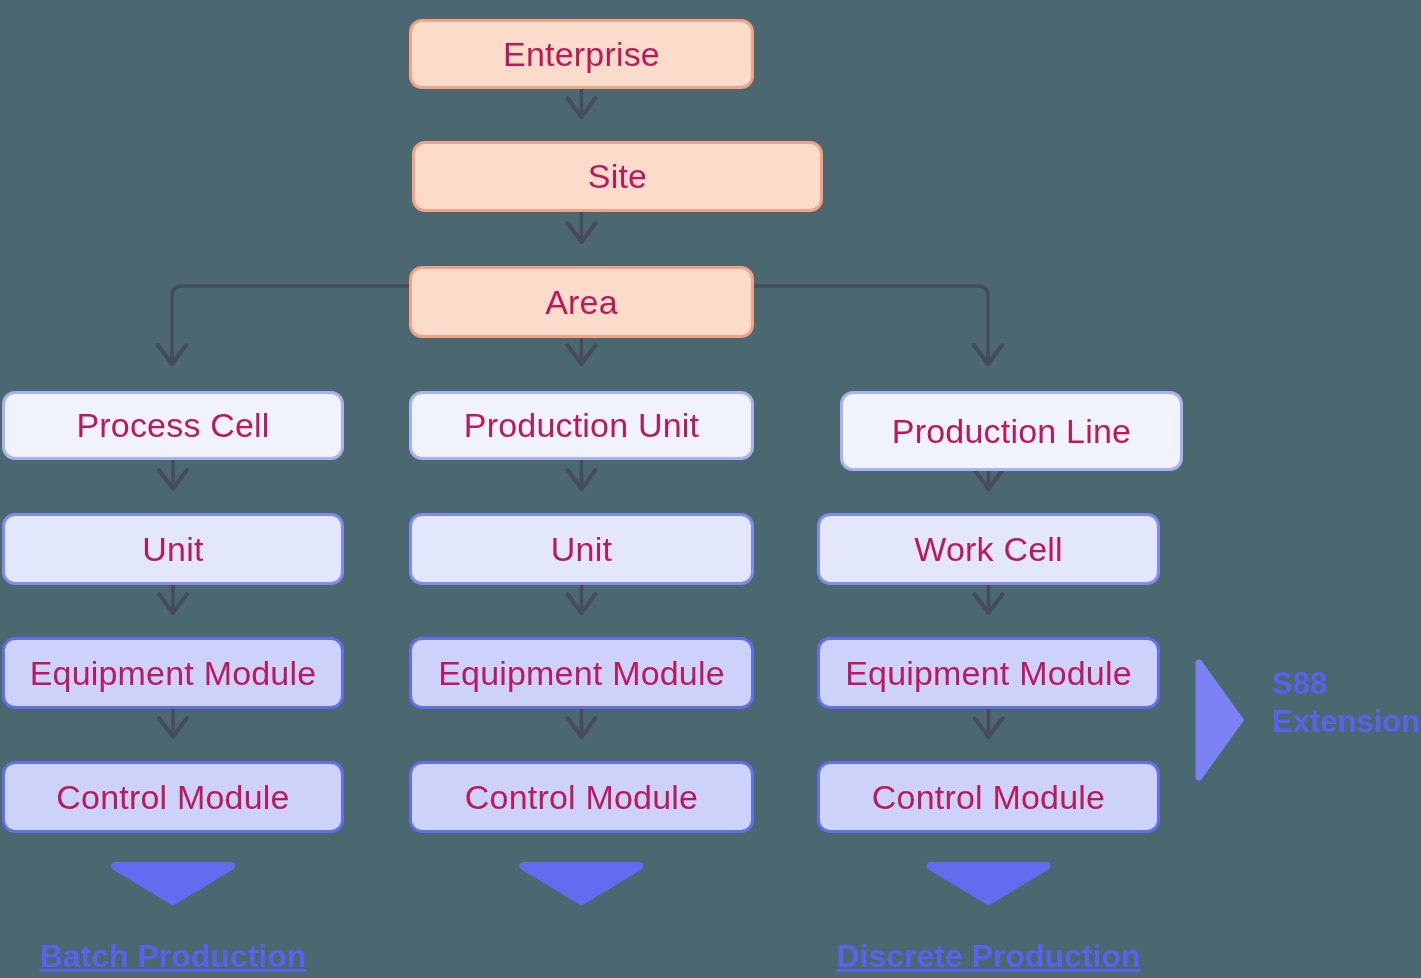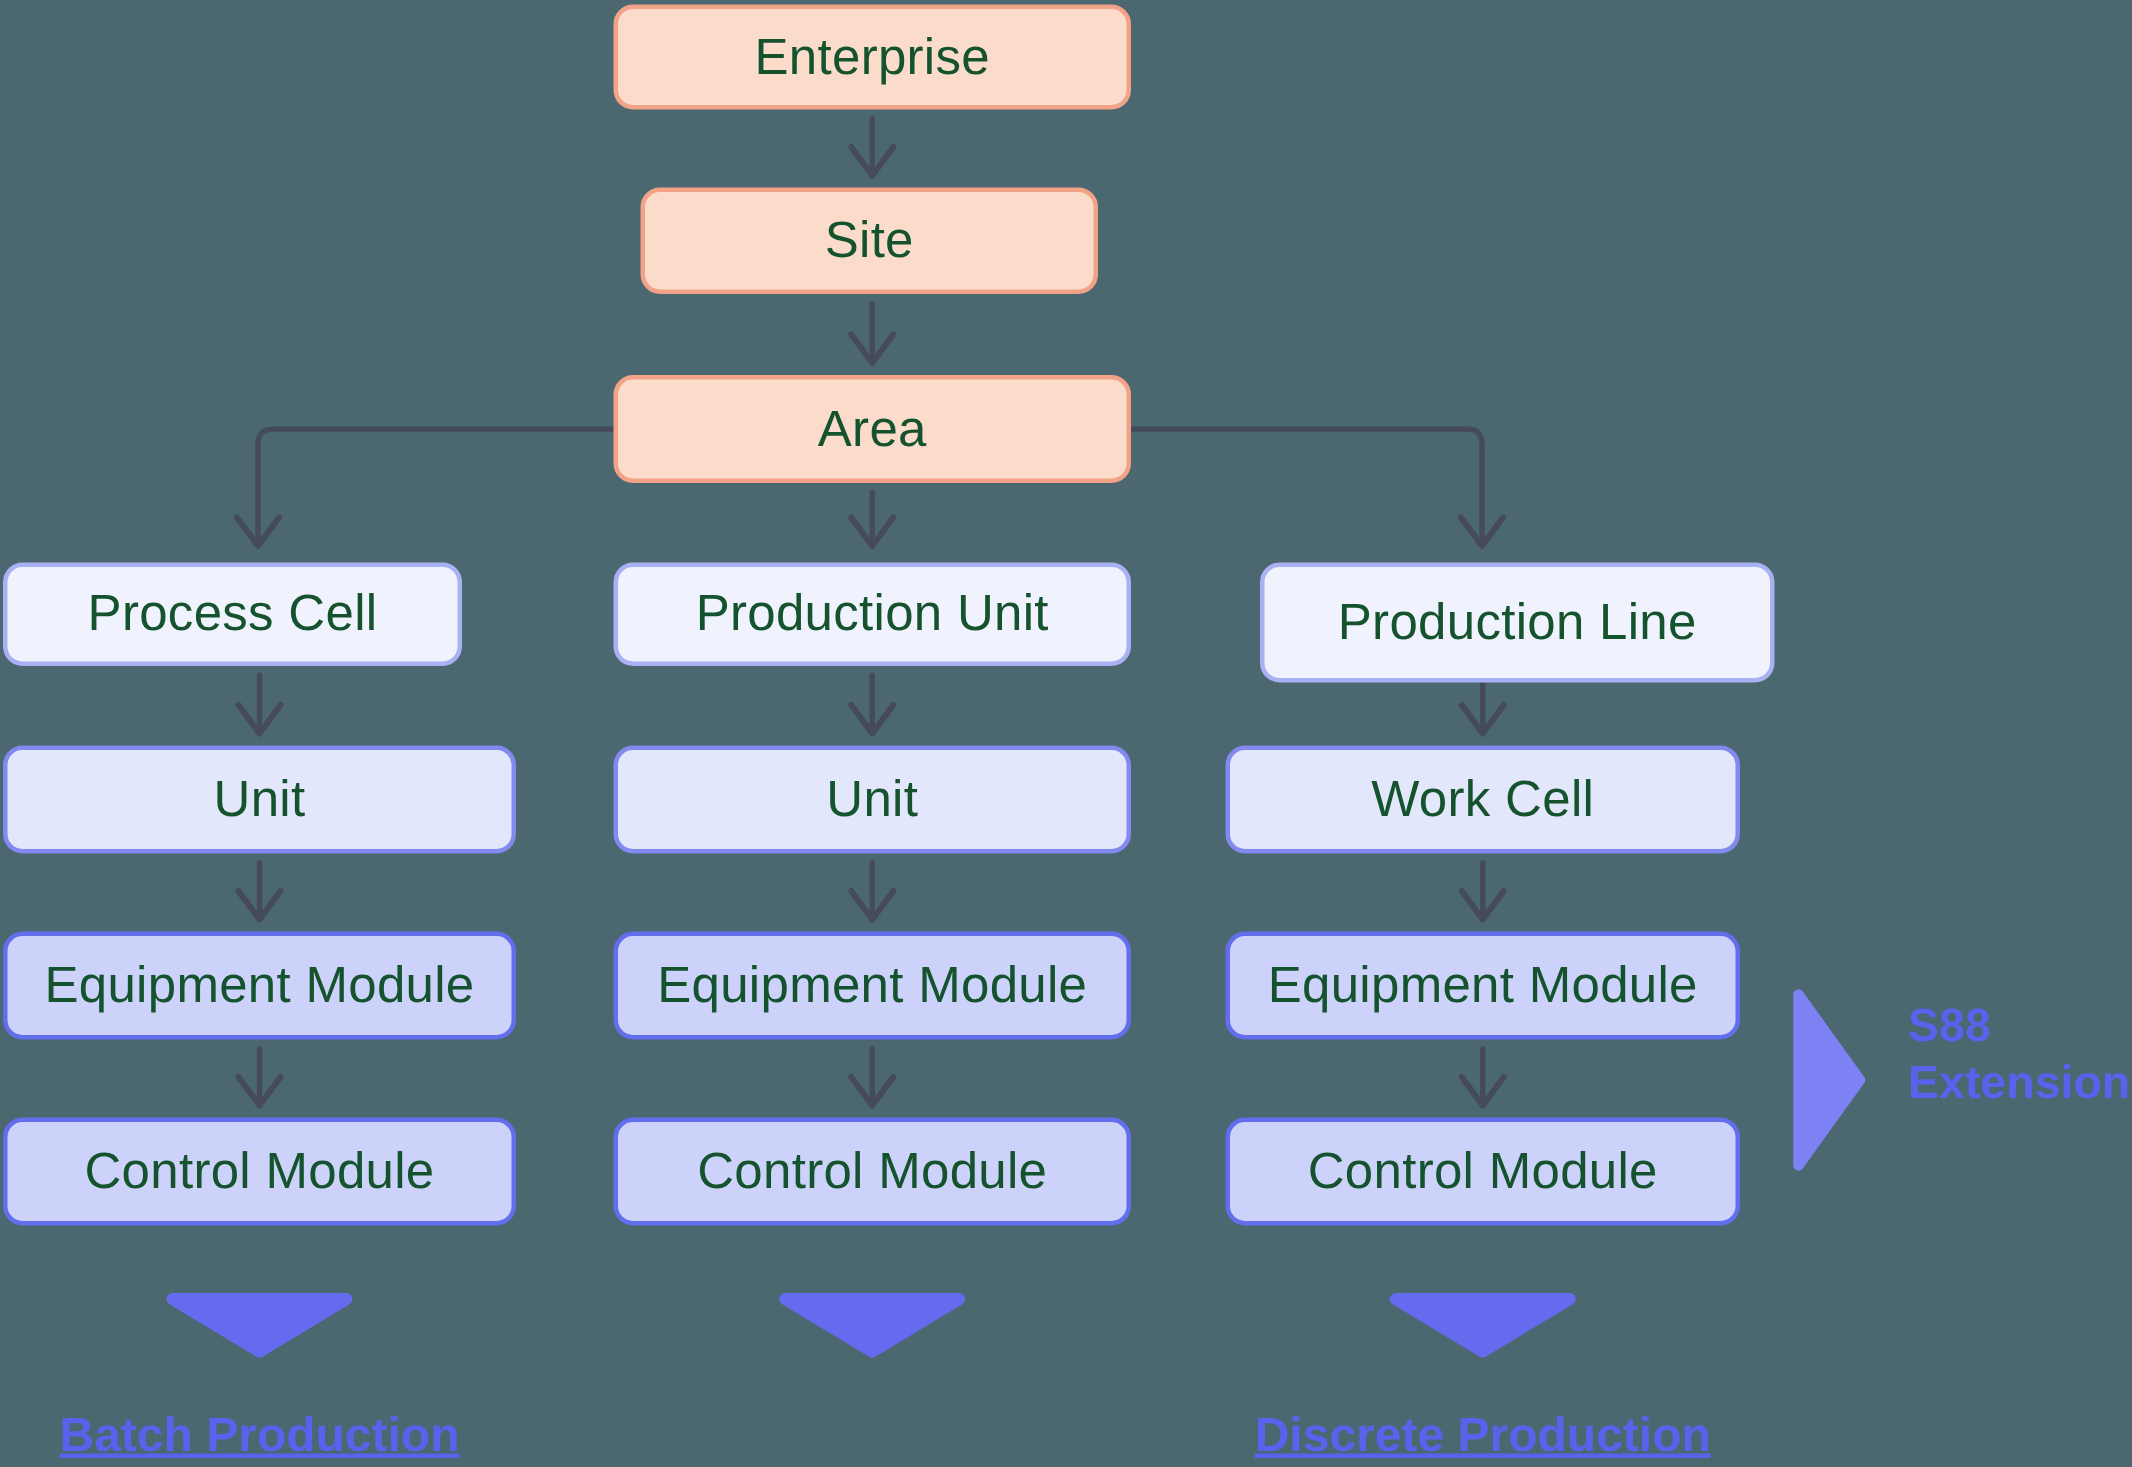--- a/index.html
+++ b/index.html
@@ -27,23 +27,24 @@
   }
   .box {
     position: absolute;
     box-sizing: border-box;
     border-radius: 13px;
     display: flex;
     align-items: center;
     justify-content: center;
     font-size: 34px;
     font-weight: 500;
-    color: #14532d;
+    color: #be185d;
     letter-spacing: 0.2px;
     white-space: nowrap;
+    margin-top: 16px;
   }
   .tier-top {
     background: #FBDCCB;
     border: 3px solid #F2A287;
   }
   .tier-1 {
     background: #F0F2FD;
     border: 3px solid #A9B1F2;
   }
   .tier-2 {
@@ -110,24 +111,24 @@
 
     <g stroke-linejoin="round">
       <path d="M115 866 L231 866 L173 901 Z" fill="#646BEF" stroke="#646BEF" stroke-width="8"></path>
       <path d="M523.5 866 L639.5 866 L581.5 901 Z" fill="#646BEF" stroke="#646BEF" stroke-width="8"></path>
       <path d="M930.5 866 L1046.5 866 L988.5 901 Z" fill="#646BEF" stroke="#646BEF" stroke-width="8"></path>
       <path d="M1199 663 L1240 720 L1199 777 Z" fill="#7C82F3" stroke="#7C82F3" stroke-width="7"></path>
     </g>
   </svg>
 
   <div class="box tier-top" style="left:409px; top:3px;   width:345px; height:70px;">Enterprise</div>
-  <div class="box tier-top" style="left:427px; top:125px; width:305px; height:71px;">Site</div>
+  <div class="box tier-top" style="left:412px; top:125px; width:411px; height:71px;">Site</div>
   <div class="box tier-top" style="left:409px; top:250px; width:345px; height:72px;">Area</div>
 
-  <div class="box tier-1" style="left:2px; top:375px; width:306px; height:69px;">Process Cell</div>
+  <div class="box tier-1" style="left:2px; top:375px; width:342px; height:69px;">Process Cell</div>
   <div class="box tier-2" style="left:2px; top:497px; width:342px; height:72px;">Unit</div>
   <div class="box tier-3" style="left:2px; top:621px; width:342px; height:72px;">Equipment Module</div>
   <div class="box tier-3" style="left:2px; top:745px; width:342px; height:72px;">Control Module</div>
 
   <div class="box tier-1" style="left:409px; top:375px; width:345px; height:69px;">Production Unit</div>
   <div class="box tier-2" style="left:409px; top:497px; width:345px; height:72px;">Unit</div>
   <div class="box tier-3" style="left:409px; top:621px; width:345px; height:72px;">Equipment Module</div>
   <div class="box tier-3" style="left:409px; top:745px; width:345px; height:72px;">Control Module</div>
 
   <div class="box tier-1" style="left:840px; top:375px; width:343px; height:80px;">Production Line</div>

